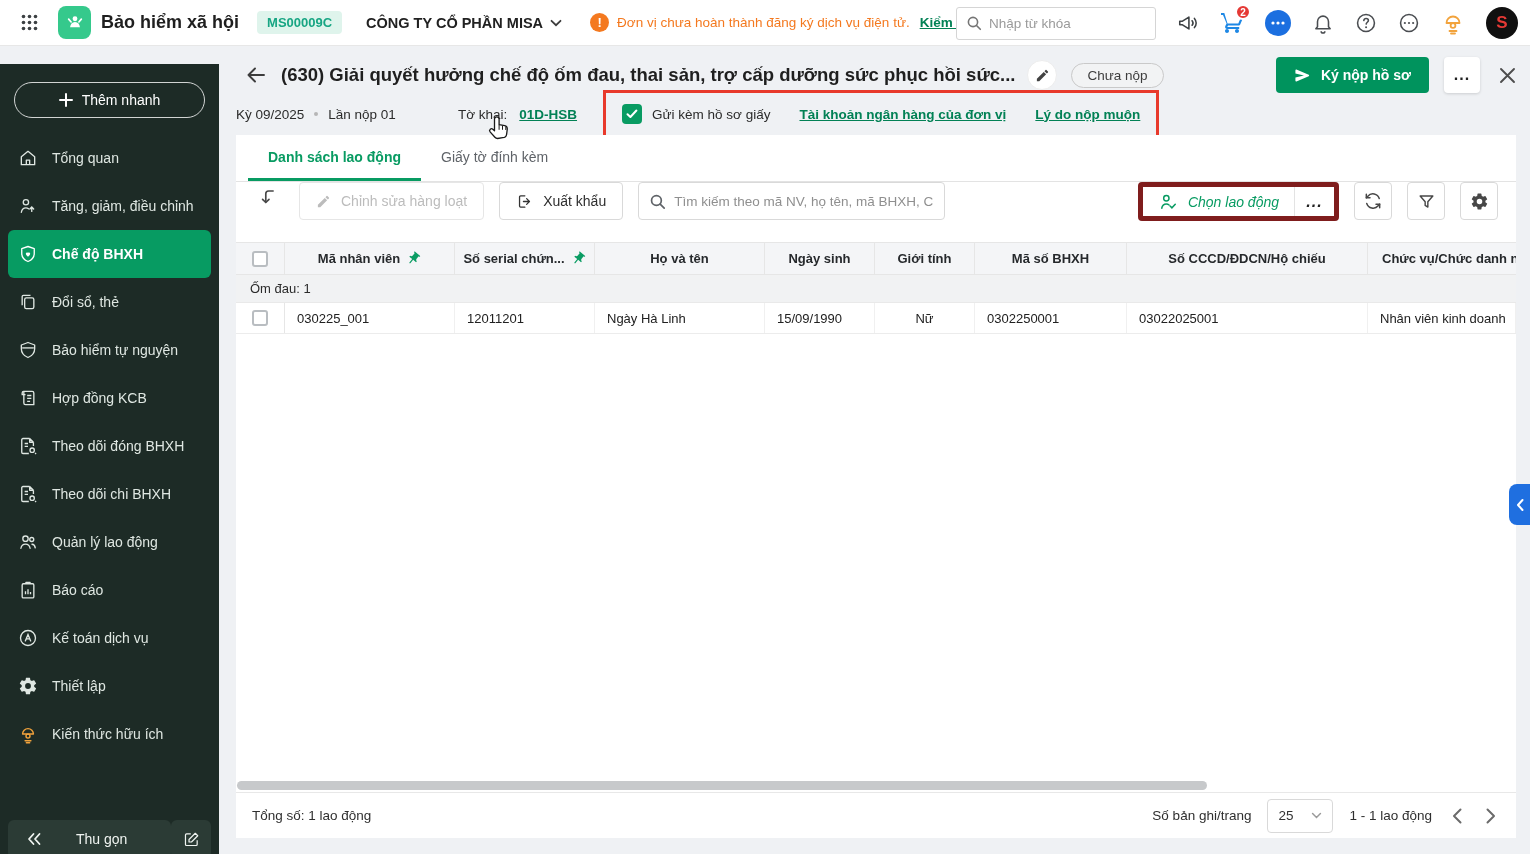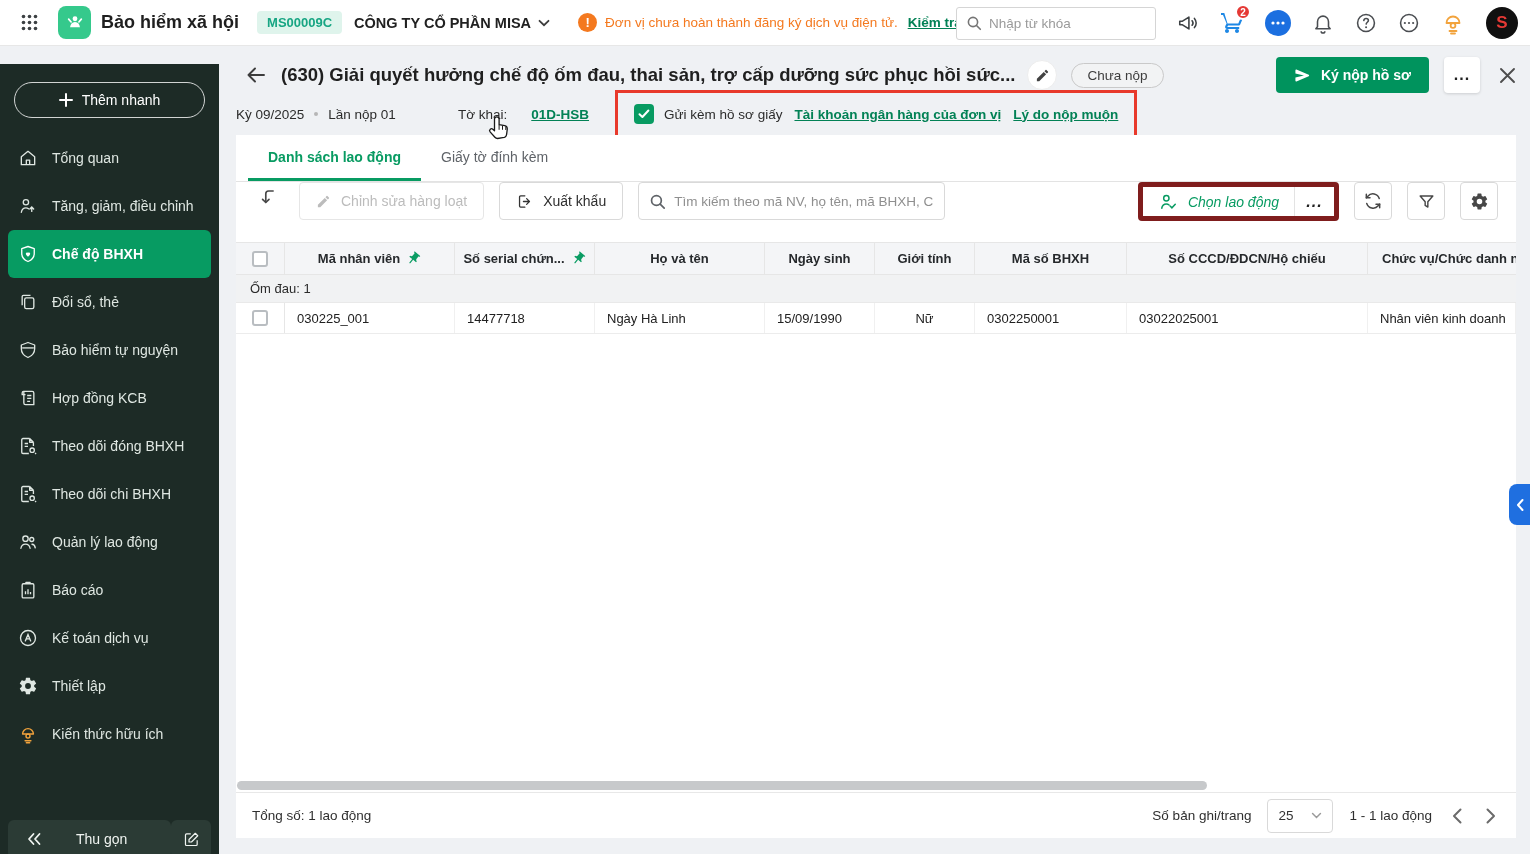--- a/index.html
+++ b/index.html
@@ -4,21 +4,21 @@
 <style>
   * { margin:0; padding:0; box-sizing:border-box; }
   html,body { width:1530px; height:854px; overflow:hidden; font-family:"Liberation Sans","DejaVu Sans",sans-serif; background:#eff1f4; position:relative; }
   svg { display:block; }
 
   
   .topbar { position:absolute; top:0; left:0; width:1530px; height:46px; background:#fff; border-bottom:1px solid #e7e7e7; display:flex; align-items:center; padding-left:16px; z-index:5; }
   .grid-btn { width:26px; height:26px; display:flex; align-items:center; justify-content:center; margin-right:16px; cursor:pointer; }
   .logo { width:33px; height:33px; border-radius:8px; background:#35c98c; display:flex; align-items:center; justify-content:center; margin-right:10px; }
   .app-title { font-size:18px; font-weight:bold; color:#1f1f1f; margin-right:18px; }
-  .company-code { background:#dff4ec; color:#17a583; font-size:13px; font-weight:bold; padding:4px 10px; border-radius:4px; margin-right:12px; }
+  .company-code { background:#dff4ec; color:#17a583; font-size:13px; font-weight:bold; padding:4px 10px; border-radius:4px; margin-right:24px; }
   .company-name { font-size:14.5px; font-weight:bold; color:#212121; display:flex; align-items:center; gap:7px; cursor:pointer; }
   .warn-wrap { display:flex; align-items:center; gap:8px; margin-left:28px; }
   .warn-badge { width:19px; height:19px; border-radius:50%; background:#f4791f; color:#fff; font-size:13px; font-weight:bold; display:flex; align-items:center; justify-content:center; }
   .warn-text { color:#f4791f; font-size:13.5px; }
   .warn-link { color:#028155; font-size:13.5px; font-weight:bold; text-decoration:underline; cursor:pointer; margin-left:2px; }
   .topbar-right { position:absolute; right:12px; top:0; height:46px; display:flex; align-items:center; gap:21px; }
   .top-search { width:200px; height:33px; border:1px solid #d5d5d5; border-radius:3px; display:flex; align-items:center; padding:0 9px; gap:7px; background:#fff; }
   .top-search input { border:none; outline:none; font-size:13.5px; width:150px; color:#a21caf; font-family:inherit; }
   .top-search input::placeholder { color:#9a9a9a; }
   .tb-ic { position:relative; cursor:pointer; display:flex; align-items:center; }
@@ -45,22 +45,22 @@
   .status-badge { margin-left:14px; border:1px solid #c9c9c9; background:#f2f3f4; color:#3d3d3d; font-size:13.5px; border-radius:14px; padding:4px 15px; }
   .hr1-right { margin-left:auto; display:flex; align-items:center; gap:15px; }
   .submit-btn { height:36px; background:#00935d; color:#fff; font-size:14px; font-weight:bold; border:none; border-radius:4px; display:flex; align-items:center; gap:10px; padding:0 18px; cursor:pointer; }
   .more-btn { width:36px; height:36px; background:#fff; border-radius:4px; box-shadow:0 1px 3px rgba(0,0,0,.15); display:flex; align-items:center; justify-content:center; font-weight:bold; color:#222; letter-spacing:1px; cursor:pointer; }
   .close-x { cursor:pointer; display:flex; margin-left:4px; }
   .hr2 { position:absolute; top:44px; left:0; height:48px; display:flex; align-items:center; font-size:13.5px; color:#2b2b2b; }
   .hr2 .period { margin-left:17px; }
   .dot-sep { width:4px; height:4px; border-radius:50%; background:#b6b6b6; margin:0 10px; }
   .decl-label { margin-left:62px; color:#2b2b2b; }
   .link-green { color:#028155; font-weight:bold; text-decoration:underline; cursor:pointer; }
-  .decl-link { margin-left:24px; }
-  .red-box { margin-left:26px; border:3px solid #e8392b; height:48px; display:flex; align-items:center; padding:0 16px; gap:12px; }
+  .decl-link { margin-left:12px; }
+  .red-box { margin-left:26px; border:3px solid #e8392b; height:48px; display:flex; align-items:center; padding:0 16px; gap:29px; }
   .chk-green { width:20px; height:20px; background:#089b62; border-radius:4px; display:flex; align-items:center; justify-content:center; cursor:pointer; flex:none; }
   .chk-row { display:flex; align-items:center; gap:10px; }
 
   
   .card { position:absolute; top:89px; left:17px; right:14px; bottom:16px; background:#fff; display:flex; flex-direction:column; }
   .tabs { height:47px; border-bottom:1px solid #e3e3e3; display:flex; align-items:stretch; padding-left:12px; flex:none; }
   .tab { display:flex; align-items:center; padding:0 20px; font-size:14px; color:#5f6368; cursor:pointer; border-bottom:3px solid transparent; }
   .tab.active { color:#089b62; font-weight:bold; border-bottom-color:#089b62; }
   .toolbar { height:60px; display:flex; align-items:flex-start; padding:0 18px; gap:15px; flex:none; }
   .icon-plain { cursor:pointer; display:flex; padding:4px; }
@@ -478,21 +478,21 @@
 
     <div class="group-row">
       <span>Ốm đau: 1</span>
     </div>
 
     <div class="tgrid trow">
       <div class="chk-cell">
           <span class="chk-empty"></span>
         </div>
       <div class="td">030225_001</div>
-      <div class="td">14477718</div>
+      <div class="td">12011201</div>
       <div class="td">Ngày Hà Linh</div>
       <div class="td">15/09/1990</div>
       <div class="td center">Nữ</div>
       <div class="td">0302250001</div>
       <div class="td">03022025001</div>
       <div class="td">Nhân viên kinh doanh</div>
     </div>
 
     <div class="tbody-space"></div>
 

